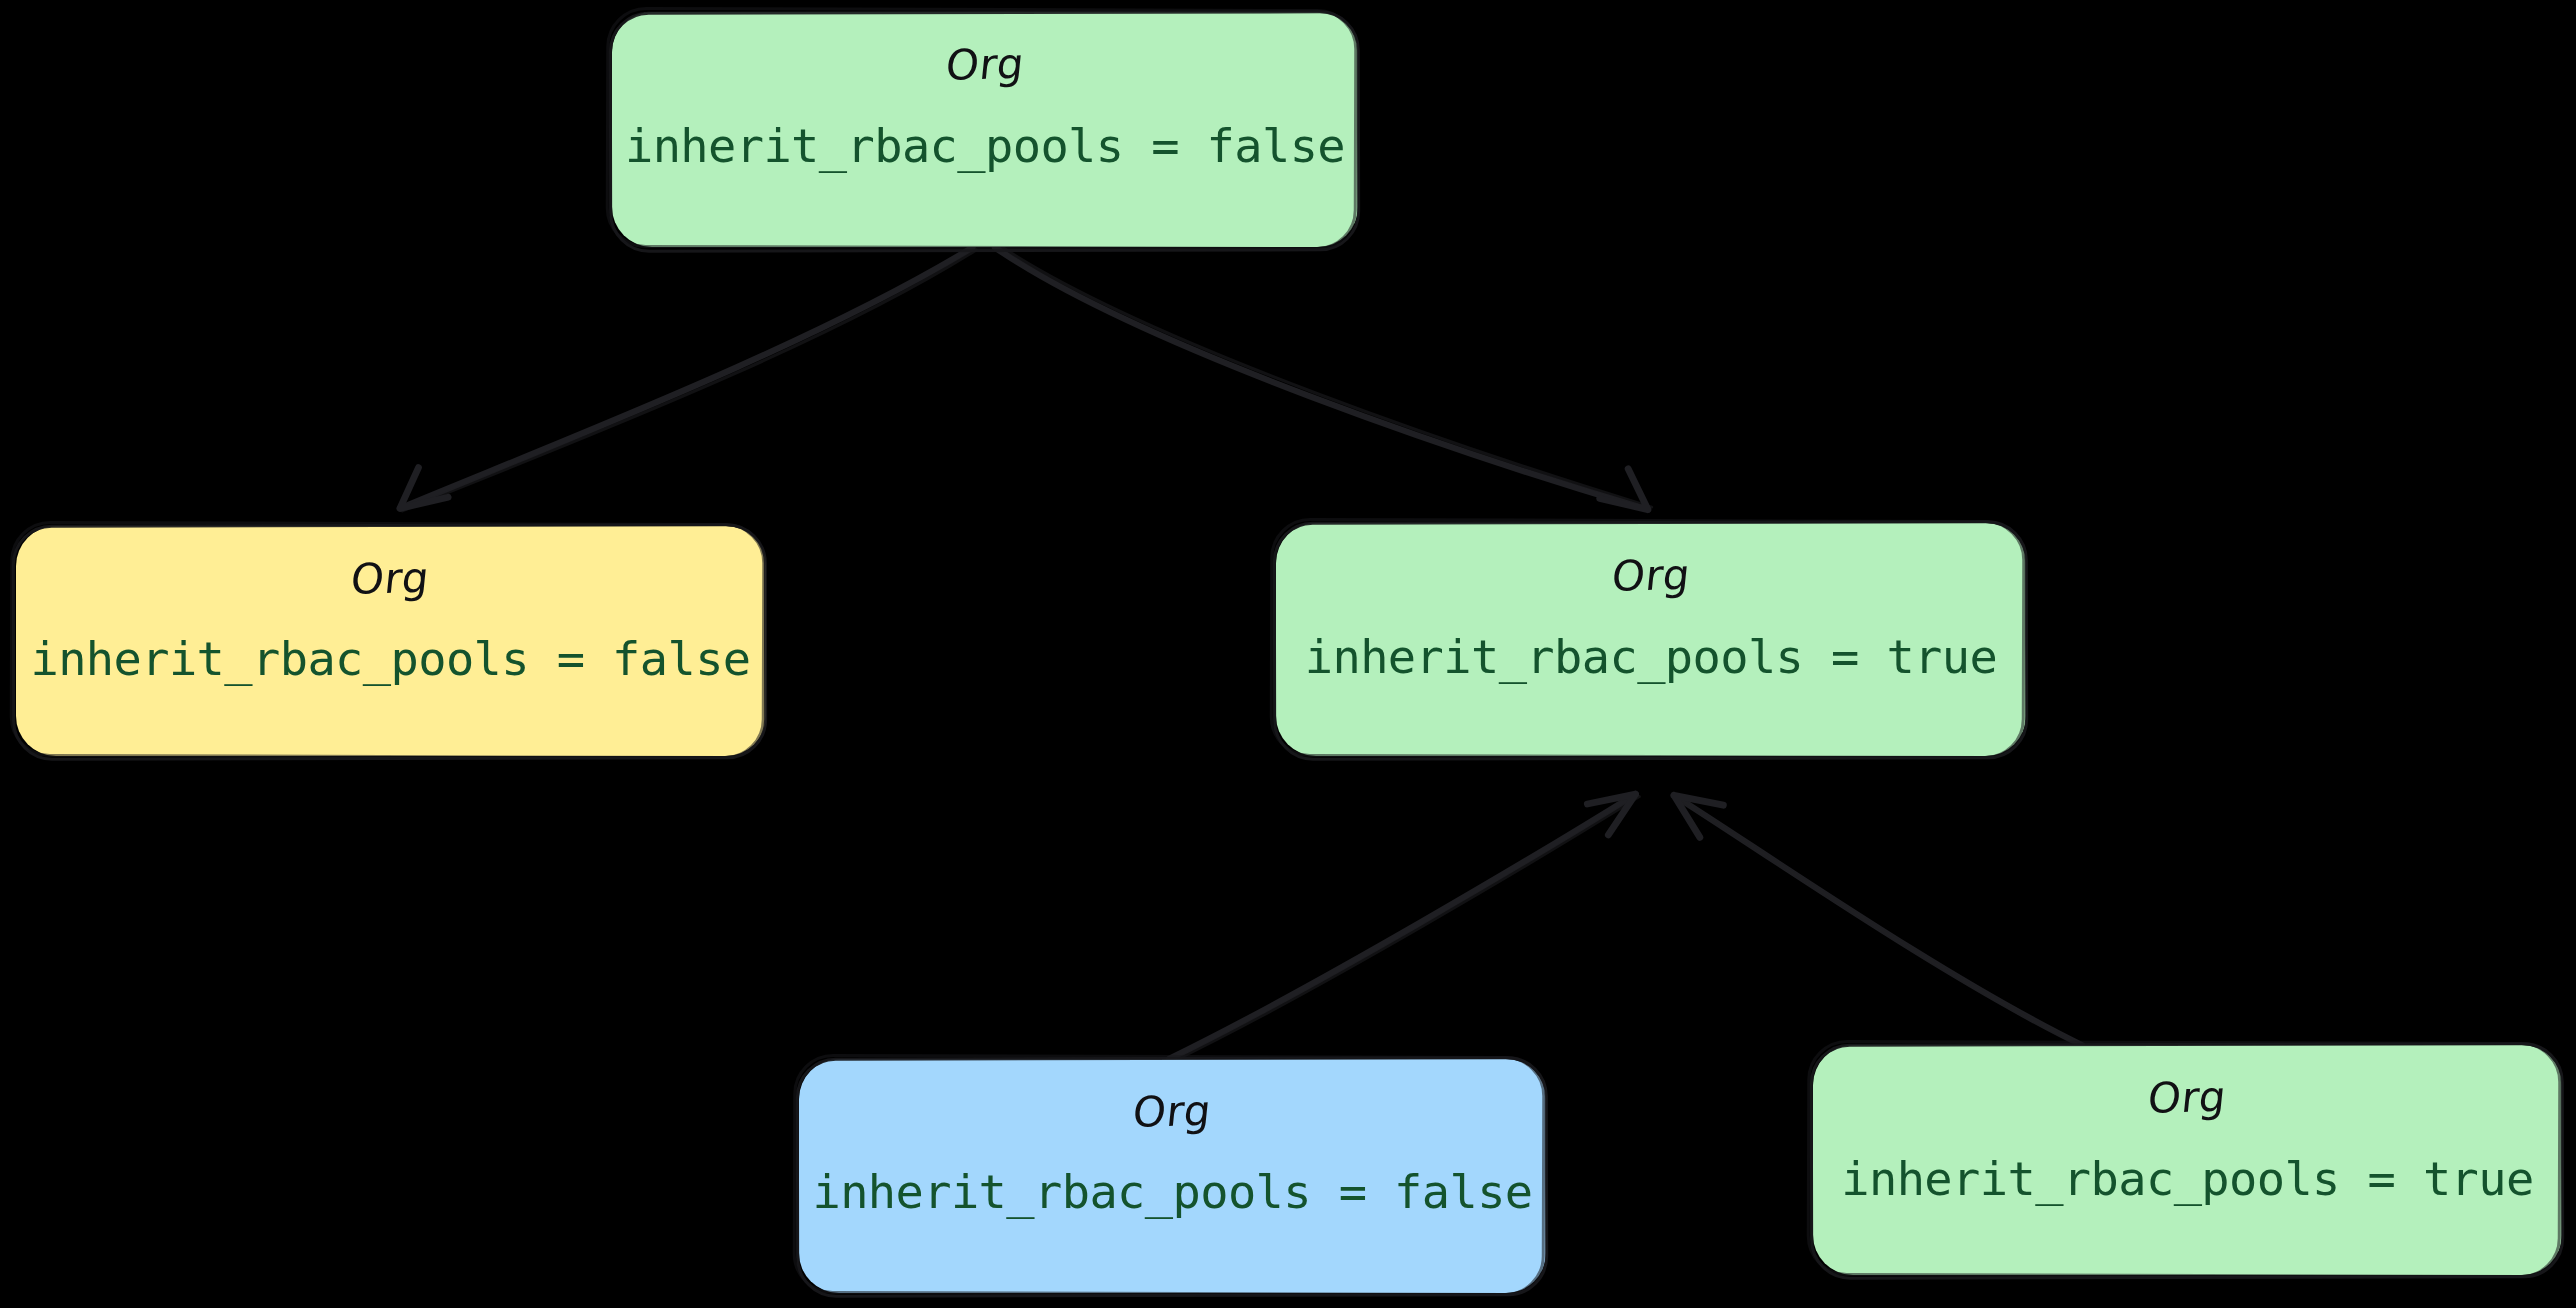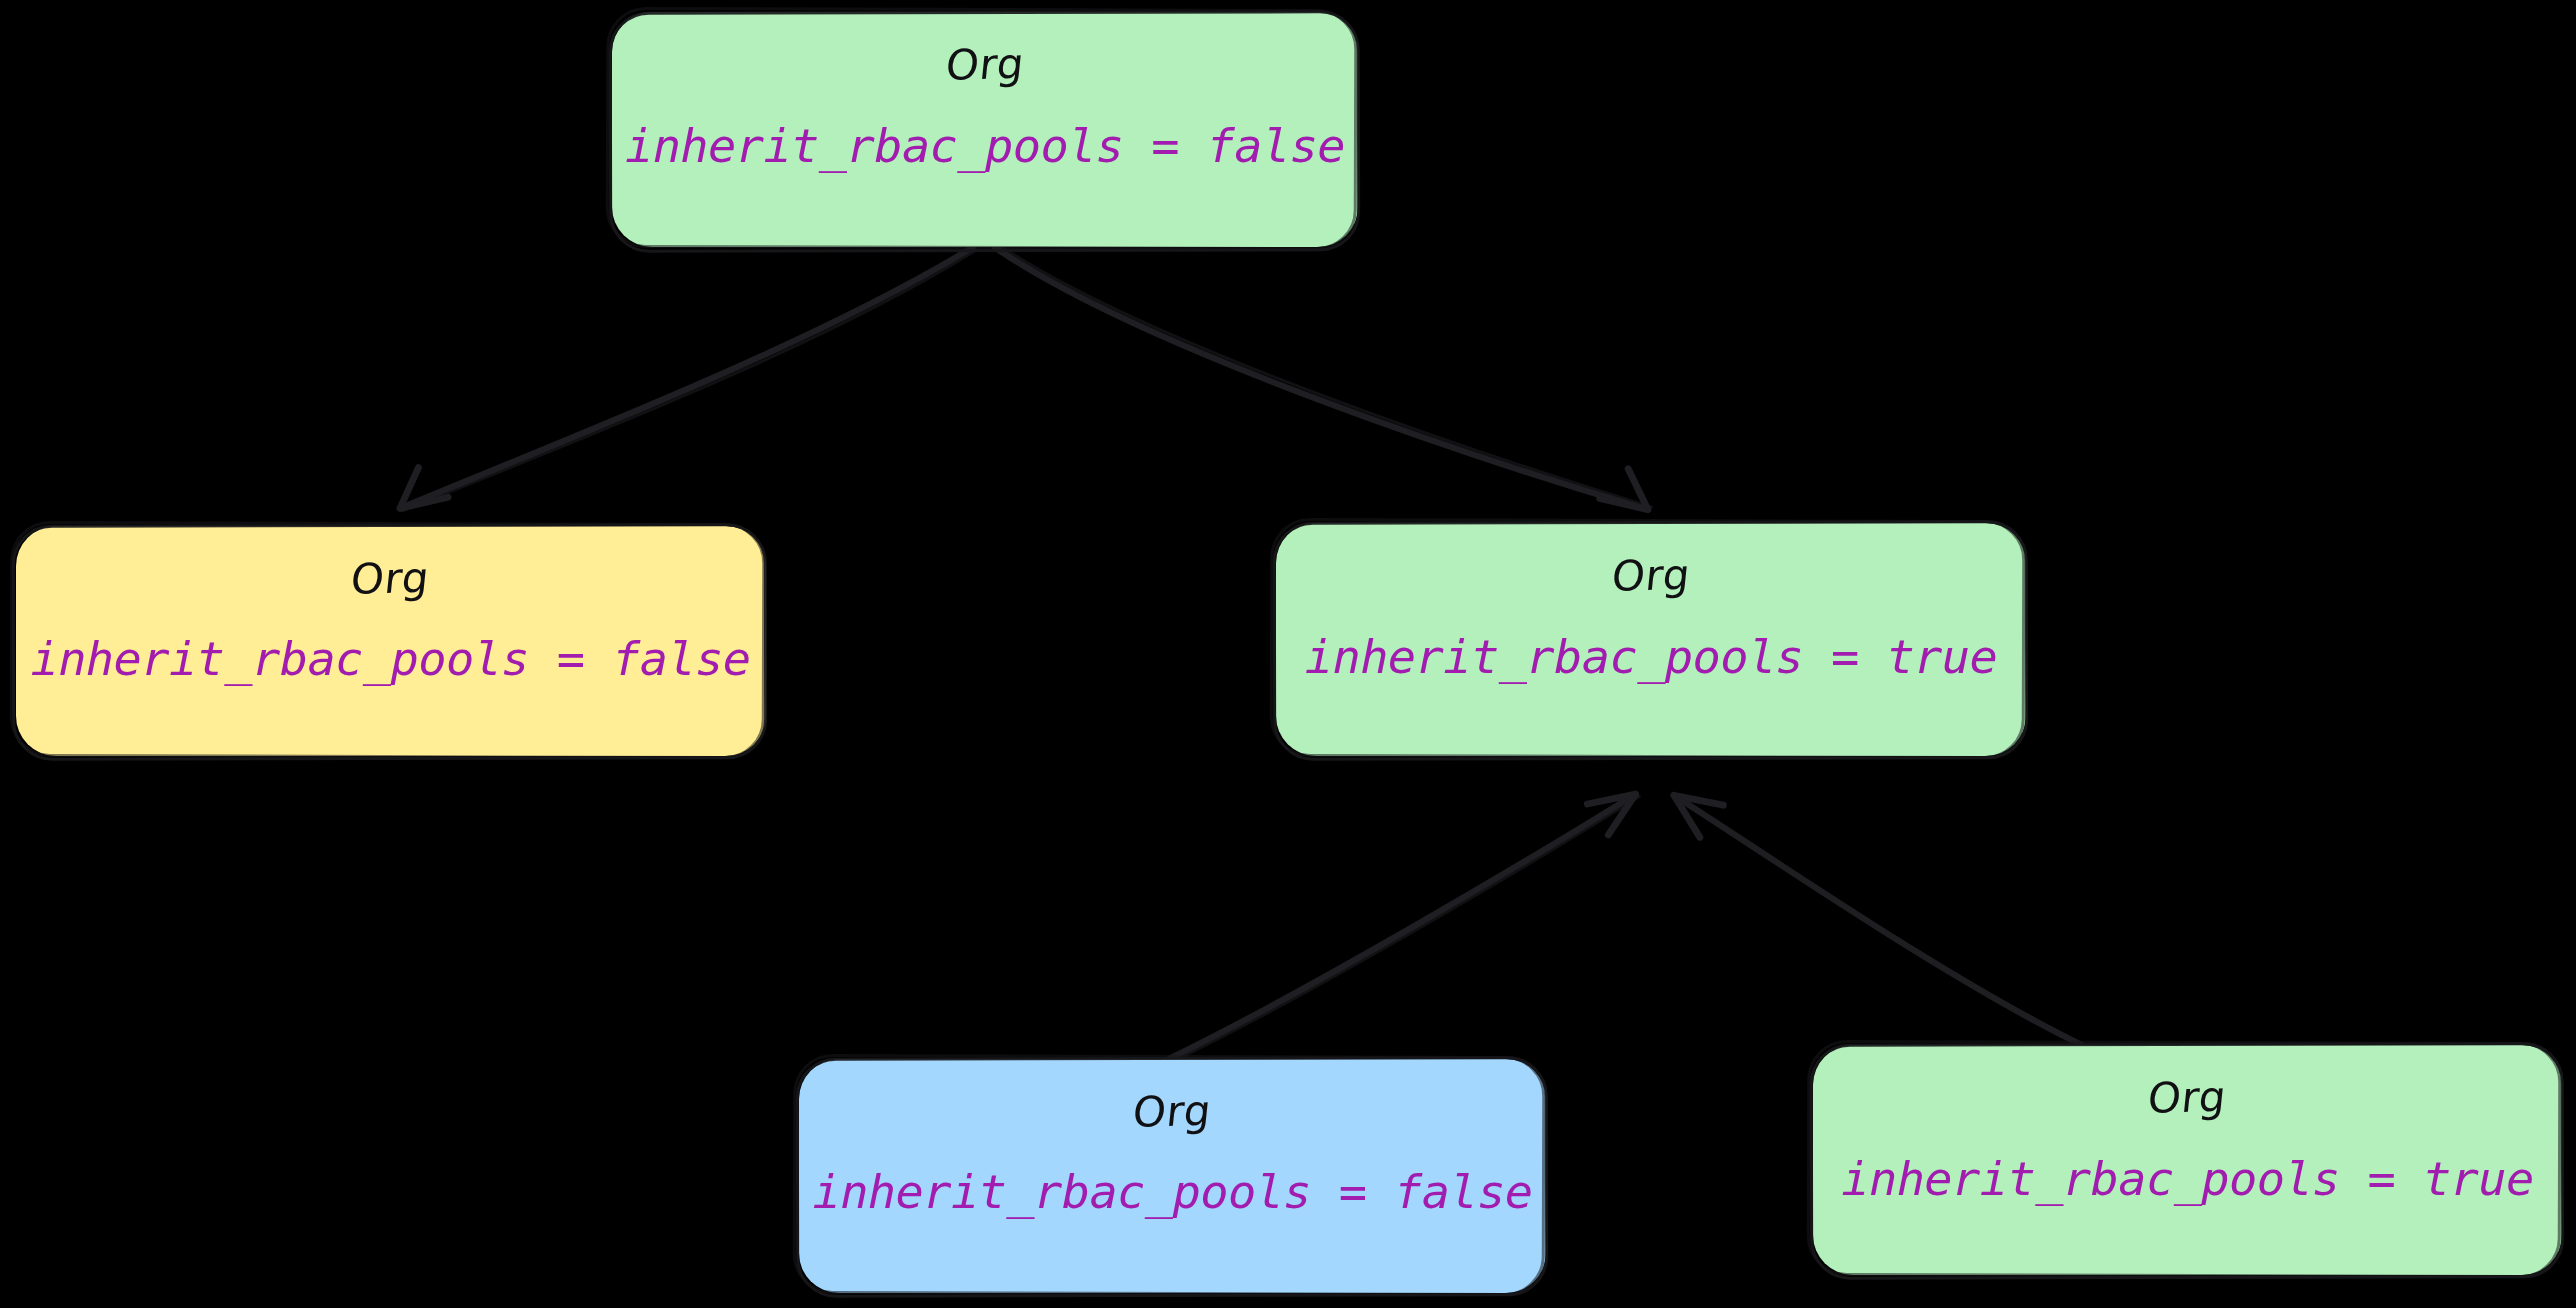--- a/index.html
+++ b/index.html
@@ -60,25 +60,24 @@
     margin-top: 32px;
     font-weight: 400;
     letter-spacing: 0.6px;
     transform: skewX(-7deg) rotate(-1.2deg);
     font-style: normal;
   }
   .node-body {
     font-family: "DejaVu Sans Mono", "Liberation Mono", monospace;
     font-size: 47px;
     line-height: 1;
-    color: #a21caf;
+    color: #14532d;
     margin-top: 36px;
     white-space: nowrap;
     letter-spacing: -0.6px;
-    font-style: italic;
   }
 
   
   #node-root        { left: 612px;  top: 12.4px;   width: 746px; height: 235px; background: #b4f0bc; }
   #node-child-left  { left: 15.5px;   top: 526px;  width: 750px; height: 230px; background: #ffee95; }
   #node-child-right { left: 1276px; top: 523px;  width: 750px; height: 233px; background: #b4f0bc; }
   #node-leaf-blue   { left: 799px; top: 1059px; width: 747px; height: 234px; background: #a3d7fd; }
   #node-leaf-green  { left: 1813px; top: 1045px; width: 749px; height: 230px; background: #b4f0bc; }
 
   #node-child-left .node-body,

